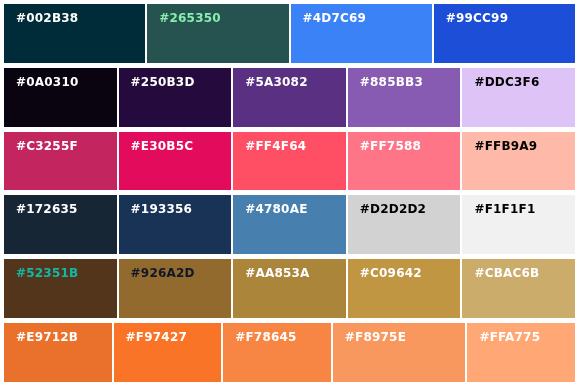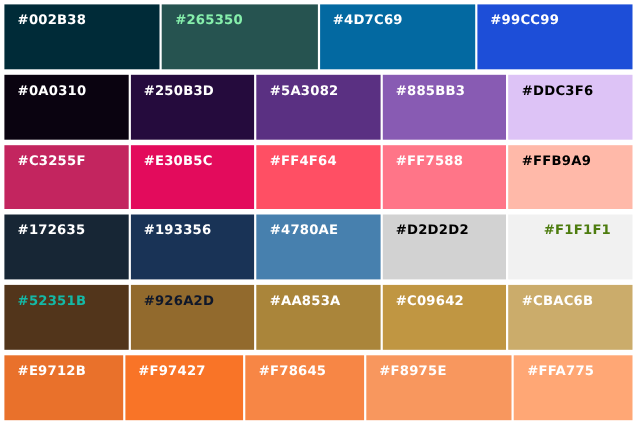--- a/index.html
+++ b/index.html
@@ -52,21 +52,21 @@
 <body>
 
 <div id="palette-grid">
     <div class="palette-row">
       <div class="swatch" style="background-color: rgb(0, 43, 56);">
         <span class="swatch-label" style="color: rgb(255, 255, 255);">#002B38</span>
       </div>
       <div class="swatch" style="background-color: rgb(38, 83, 80);">
         <span class="swatch-label" style="color: #86efac;">#265350</span>
       </div>
-      <div class="swatch" style="background-color: #0369a1;">
+      <div class="swatch" style="background-color: #3b82f6;">
         <span class="swatch-label" style="color: rgb(255, 255, 255);">#4D7C69</span>
       </div>
       <div class="swatch" style="background-color: #1d4ed8;">
         <span class="swatch-label" style="color: rgb(255, 255, 255);">#99CC99</span>
       </div>
     </div>
     <div class="palette-row">
       <div class="swatch" style="background-color: rgb(10, 3, 16);">
         <span class="swatch-label" style="color: rgb(255, 255, 255);">#0A0310</span>
       </div>
@@ -107,21 +107,21 @@
       <div class="swatch" style="background-color: rgb(25, 51, 86);">
         <span class="swatch-label" style="color: rgb(255, 255, 255);">#193356</span>
       </div>
       <div class="swatch" style="background-color: rgb(71, 128, 174);">
         <span class="swatch-label" style="color: rgb(255, 255, 255);">#4780AE</span>
       </div>
       <div class="swatch" style="background-color: rgb(210, 210, 210);">
         <span class="swatch-label" style="color: rgb(0, 0, 0);">#D2D2D2</span>
       </div>
       <div class="swatch" style="background-color: rgb(241, 241, 241);">
-        <span class="swatch-label" style="color: #4d7c0f; margin-left: 20px;">#F1F1F1</span>
+        <span class="swatch-label" style="color: #000000;">#F1F1F1</span>
       </div>
     </div>
     <div class="palette-row">
       <div class="swatch" style="background-color: rgb(82, 53, 27);">
         <span class="swatch-label" style="color: #14b8a6;">#52351B</span>
       </div>
       <div class="swatch" style="background-color: rgb(146, 106, 45);">
         <span class="swatch-label" style="color: #0f172a;">#926A2D</span>
       </div>
       <div class="swatch" style="background-color: rgb(170, 133, 58);">

